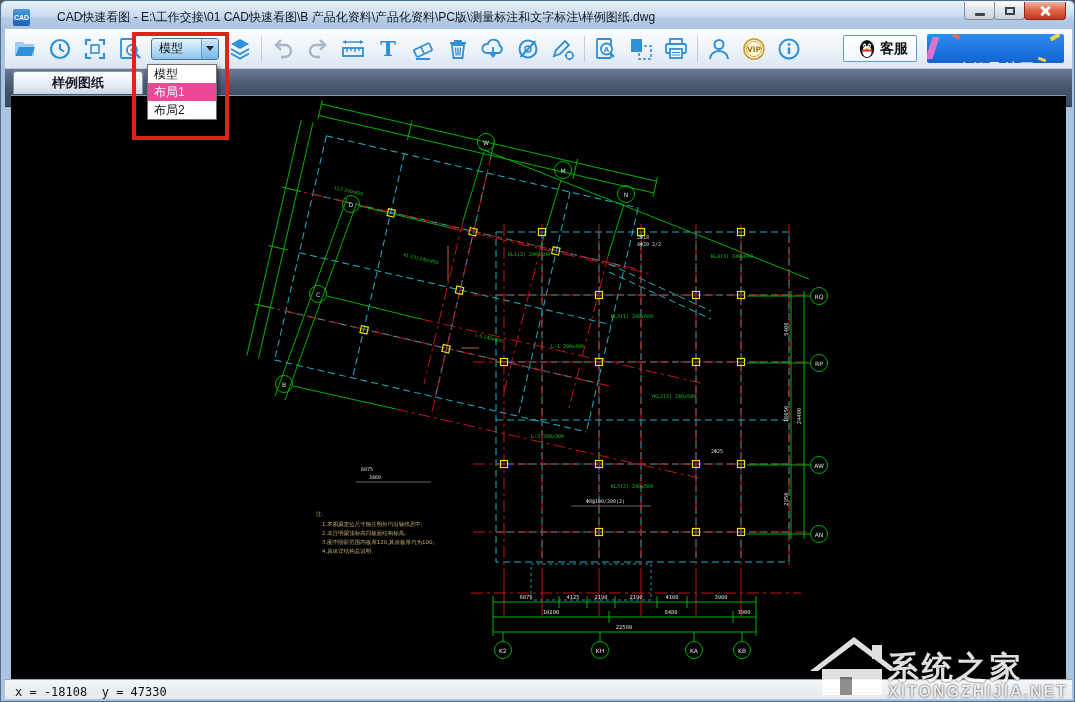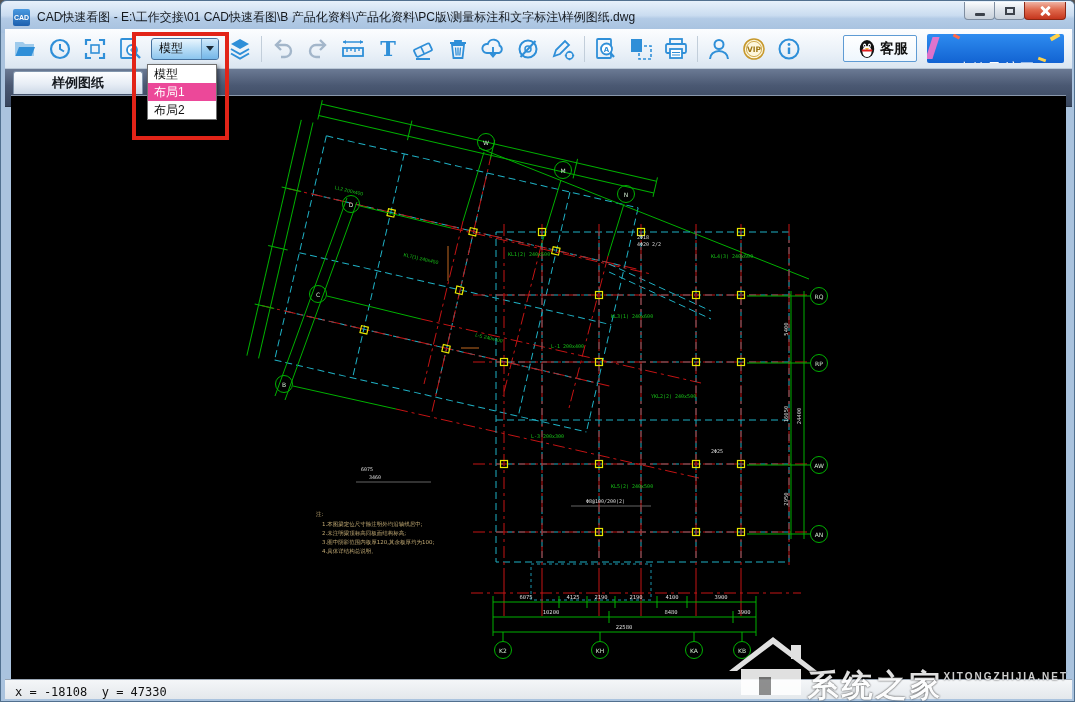--- a/index.html
+++ b/index.html
@@ -2,21 +2,21 @@
 <html><head>
 <meta charset="utf-8">
 <style>
   * { box-sizing: border-box; margin: 0; padding: 0; }
   body { margin:0; background:#555; font-family:"Liberation Sans", sans-serif; }
   .window{ position:relative; width:1075px; height:702px; background:#aac3de;
            border:1px solid #51708f; border-radius:6px 6px 0 0; overflow:hidden; }
   
   .titlebar{ position:absolute; left:0; top:0; width:1075px; height:28px;
     background:linear-gradient(#e7f1fb, #cadcf0 45%, #b3cbe6 55%, #a5c0de);
-    border-radius:6px 6px 0 0; display:flex; align-items:center; padding:16px 8px; }
+    border-radius:6px 6px 0 0; display:flex; align-items:center; padding:16px 8px;gap:20px; }
   .appicon{ width:17px; height:17px; margin:0 7px 0 4px; border-radius:2px;
     background:linear-gradient(#4a9ae0,#1c5fae); display:flex; align-items:center; justify-content:center; }
   .appicon span{ color:#fff; font-size:7px; font-weight:bold; }
   .title-text{ font-size:12px; color:#14181d; white-space:nowrap; overflow:hidden; }
   .winbtns{ position:absolute; right:10px; top:1px; display:flex; }
   .wbtn{ width:31px; height:18px; border:1px solid #7e8da0; border-top:none;
     border-radius:0 0 4px 4px; background:linear-gradient(#fbfcfd,#dfe5ec 45%,#c8d1db);
     display:flex; align-items:center; justify-content:center; margin-left:-1px; }
   .wbtn.close{ width:42px; background:linear-gradient(#f0b4a4,#e06a4e 45%,#c5361d); border-color:#8c2714;}
   .glyph-min{ width:10px; height:3px; background:#3c424b; margin-top:7px; border-radius:1px;}
@@ -68,24 +68,24 @@
     border:4px solid #e22418; z-index:60; pointer-events:none; }
   
   .statusbar{ position:absolute; left:4px; top:678px; width:1067px; height:20px;
     background:linear-gradient(#f4f6f8,#e4e8ec); border-top:1px solid #9aa6b4;
     display:flex; align-items:flex-end; }
   .statusbar .coords{ font-family:"DejaVu Sans Mono",monospace; font-size:12px; color:#111;
     padding-left:10px; white-space:pre; }
   
   .watermark{ position:absolute; right:6px; bottom:0; z-index:70; display:flex; align-items:flex-end;
     opacity:.88; pointer-events:none; }
-  .wm-text{ display:flex; flex-direction:row; align-items:flex-start; margin-left:-14px; }
+  .wm-text{ display:flex; flex-direction:column; align-items:flex-start; margin-left:-14px; }
   .wm-name{ color:#fff; font-size:31px; font-weight:bold; letter-spacing:3px; line-height:30px;
     text-shadow:0 0 2px #000; }
-  .wm-domain{ color:#e9e9e9; font-size:10px; letter-spacing:2px; font-weight:bold; text-shadow:0 0 2px #000;}
+  .wm-domain{ color:#e9e9e9; font-size:16px; letter-spacing:2px; font-weight:bold; text-shadow:0 0 2px #000;}
   
   .tbi{ width:26px; height:26px; }
   
   text{ user-select:none; }
 </style>
 </head>
 <body>
 
 <div class="window">
 

